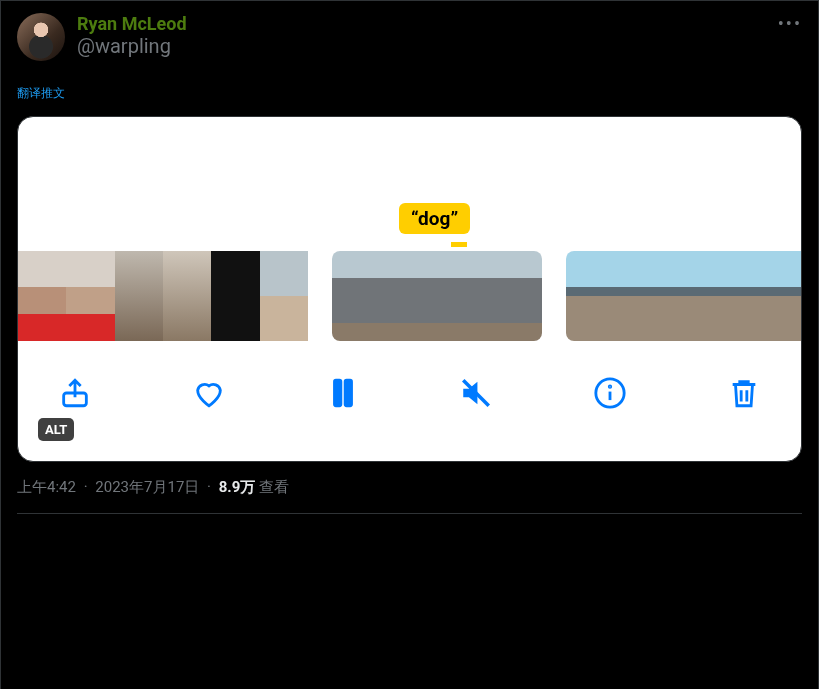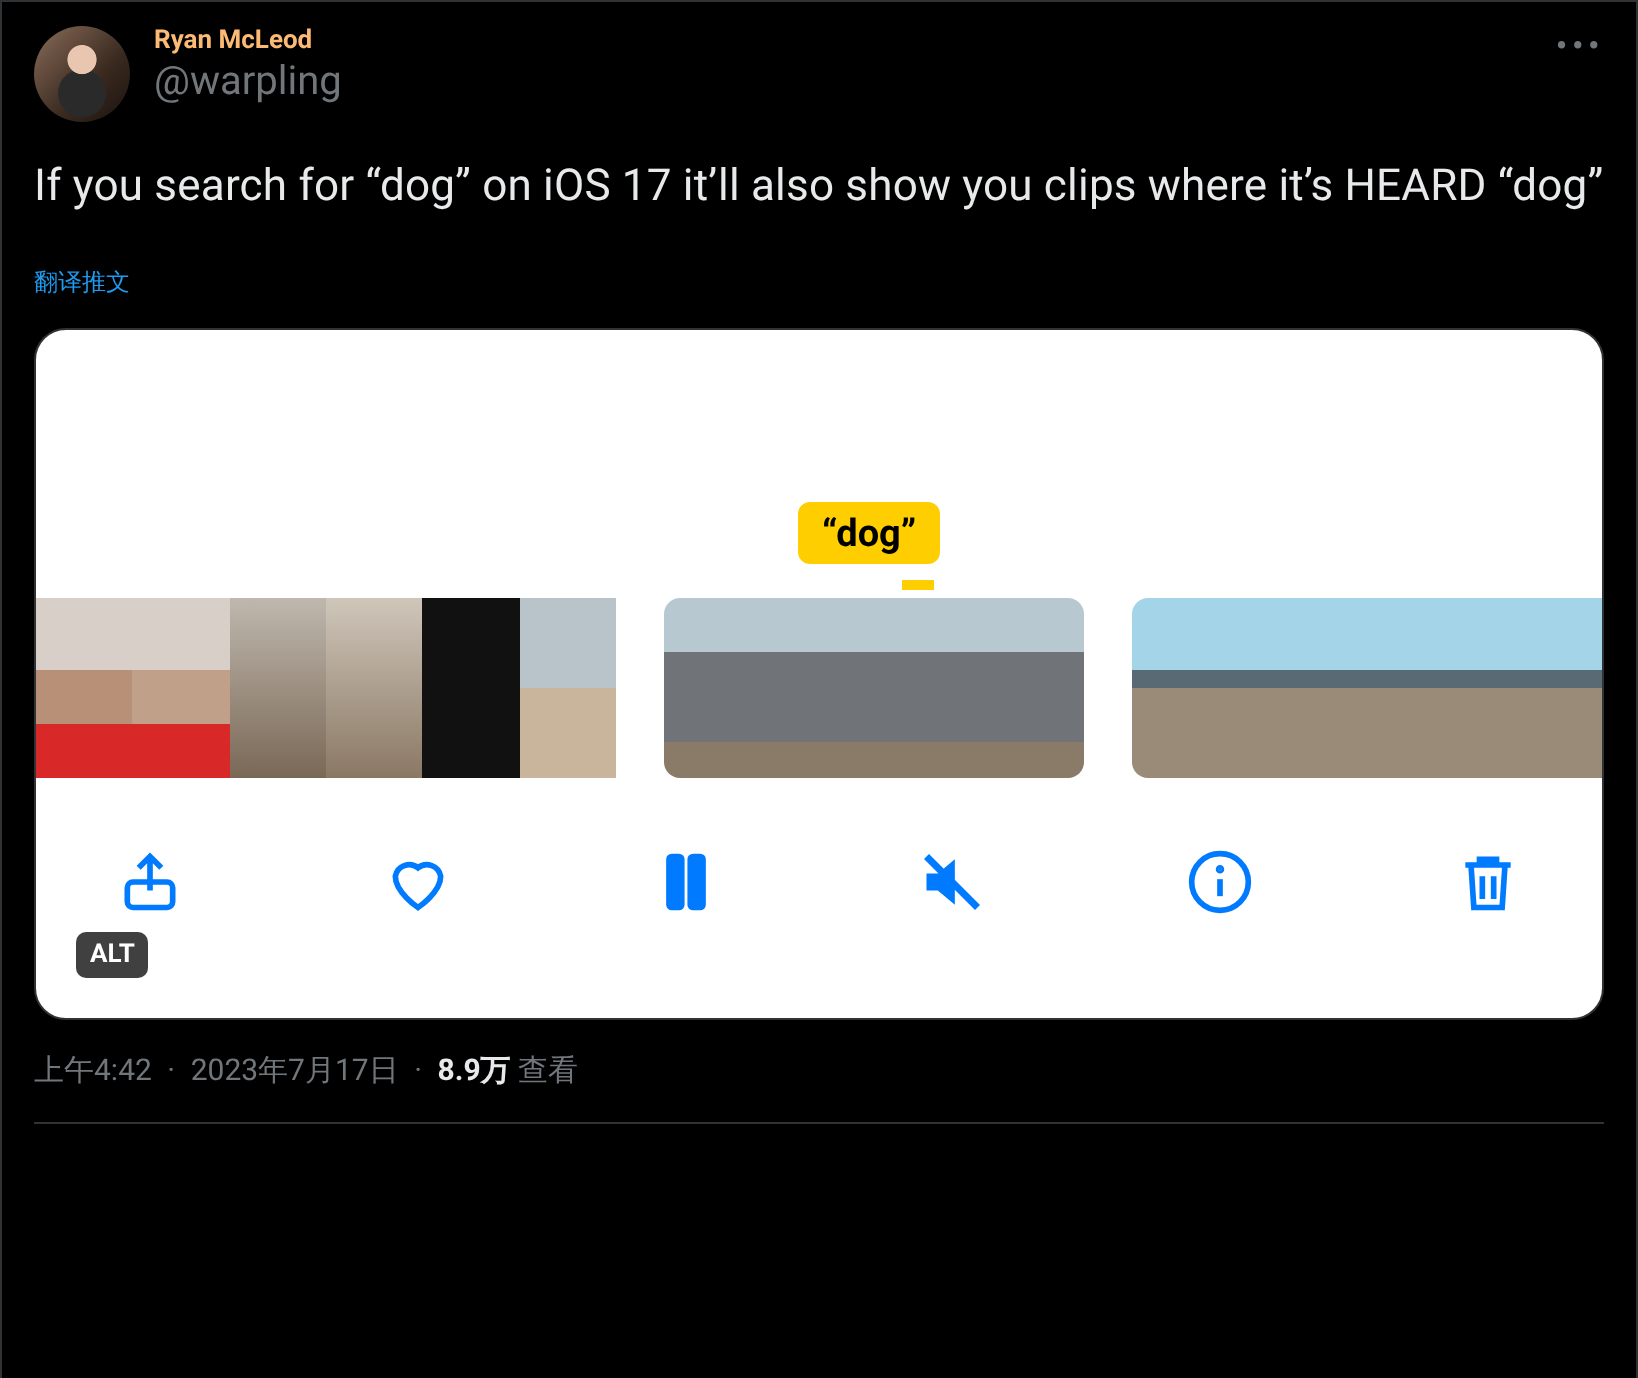--- a/index.html
+++ b/index.html
@@ -20,21 +20,21 @@
     overflow: hidden;
     position: relative;
   }
   .avatar::before {
     content: ""; position: absolute; inset: 0;
     background:
       radial-gradient(circle at 50% 35%, #e8c6b0 0%, #e8c6b0 18%, transparent 19%),
       radial-gradient(circle at 50% 70%, #2a2a2a 0%, #2a2a2a 28%, transparent 30%);
   }
   .name-col { display: flex; flex-direction: column; }
-  .display-name { font-weight: 700; font-size: 13px; color: #fdba74; }
+  .display-name { font-weight: 700; font-size: 18px; color: #4d7c0f; }
   .handle { font-size: 20px; color: #71767b; }
   .more { margin-left: auto; color: #71767b; font-size: 18px; letter-spacing: 2px; height: 20px; cursor: pointer; }
   .body-text { margin-top: 18px; font-size: 22px; line-height: 1.35; color: #e7e9ea; font-weight: 400; letter-spacing: 0.1px;}
   .translate { margin-top: 24px; color: #1d9bf0; font-size: 12px; cursor: pointer; }
   .media {
     margin-top: 14px;
     border: 1px solid #2f3336;
     border-radius: 16px;
     background: #fff;
     overflow: hidden;
@@ -99,21 +99,20 @@
 
   <div class="header">
     <div class="avatar"></div>
     <div class="name-col">
       <span class="display-name">Ryan McLeod</span>
       <span class="handle">@warpling</span>
     </div>
     <div class="more">•••</div>
   </div>
 
-  <div class="body-text">If you search for “dog” on iOS 17 it’ll also show you clips where it’s HEARD “dog”</div>
 
   <div class="translate">翻译推文</div>
 
   <div class="media">
     <div class="media-top">
       <div class="dog-marker">“dog”</div>
       <div class="cursor-tick"></div>
     </div>
     <div class="strip">
       <div class="clip-group g1">

